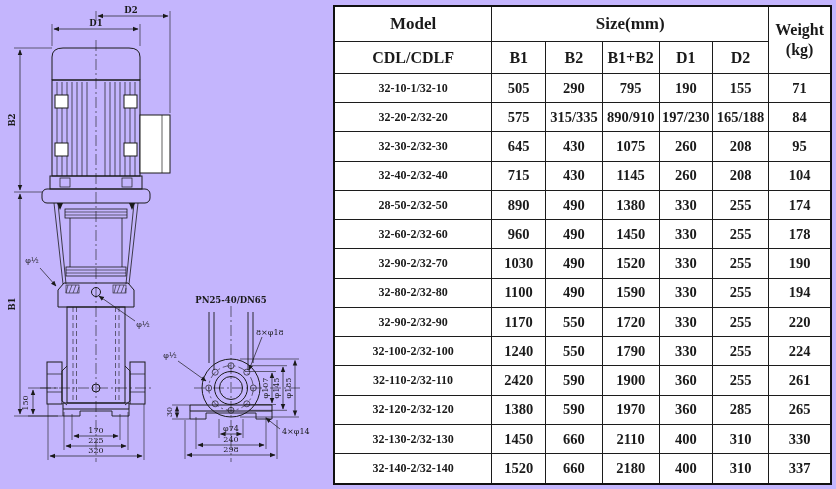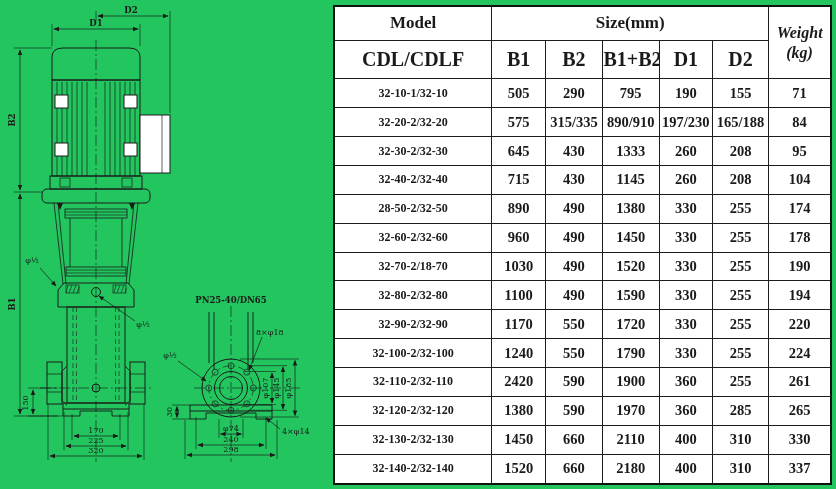--- a/index.html
+++ b/index.html
@@ -1,29 +1,29 @@
 <!DOCTYPE html>
 <html><head>
 <meta charset="utf-8">
 <style>
   html,body{margin:0;padding:0;background:#ffffff;}
-  .sheet{position:relative;width:836px;height:489px;background:#22c55e;overflow:hidden;
+  .sheet{position:relative;width:836px;height:489px;background:#c4b5fd;overflow:hidden;
          font-family:"Liberation Serif", serif;color:#1a1a1a;}
   .drawing{position:absolute;left:0;top:0;width:333px;height:489px;}
   svg text{font-family:"DejaVu Serif", serif;font-size:8px;fill:#1a1a1a;}
   svg .big{font-size:8.5px;font-weight:bold;}
   .dims{position:absolute;left:333px;top:5px;width:499px;height:480px;
         border-collapse:collapse;table-layout:fixed;background:#fff;}
   .dims td{border:1px solid #1c1c1c;text-align:center;vertical-align:middle;
            font-weight:bold;font-size:14.5px;padding:0 1px;overflow:hidden;white-space:nowrap;}
   .dims{border:2px solid #111;padding-left:29px;}
   .dims .h1 td{font-size:17px;}
-  .dims .h2 td{font-size:20px;}
+  .dims .h2 td{font-size:16px;}
   .dims td.model{font-size:12px;}
-  .dims td.wt2{font-size:16px;line-height:1.25;font-style:italic;}
+  .dims td.wt2{font-size:16px;line-height:1.25;}
 </style>
 </head>
 <body>
 
 <div class="sheet">
 
   <svg class="drawing" viewBox="0 0 333 489" xmlns="http://www.w3.org/2000/svg">
     <defs>
       <marker id="ar" viewBox="0 0 10 10" refX="9" refY="5" markerWidth="8" markerHeight="8" orient="auto-start-reverse">
         <path d="M0,1 L10,5 L0,9 z" fill="#1a1a1a"></path>
@@ -225,21 +225,21 @@
       <td>315/335</td>
       <td>890/910</td>
       <td>197/230</td>
       <td>165/188</td>
       <td>84</td>
     </tr>
     <tr>
       <td class="model">32-30-2/32-30</td>
       <td>645</td>
       <td>430</td>
-      <td>1333</td>
+      <td>1075</td>
       <td>260</td>
       <td>208</td>
       <td>95</td>
     </tr>
     <tr>
       <td class="model">32-40-2/32-40</td>
       <td>715</td>
       <td>430</td>
       <td>1145</td>
       <td>260</td>
@@ -258,21 +258,21 @@
     <tr>
       <td class="model">32-60-2/32-60</td>
       <td>960</td>
       <td>490</td>
       <td>1450</td>
       <td>330</td>
       <td>255</td>
       <td>178</td>
     </tr>
     <tr>
-      <td class="model">32-70-2/18-70</td>
+      <td class="model">32-90-2/32-70</td>
       <td>1030</td>
       <td>490</td>
       <td>1520</td>
       <td>330</td>
       <td>255</td>
       <td>190</td>
     </tr>
     <tr>
       <td class="model">32-80-2/32-80</td>
       <td>1100</td>

